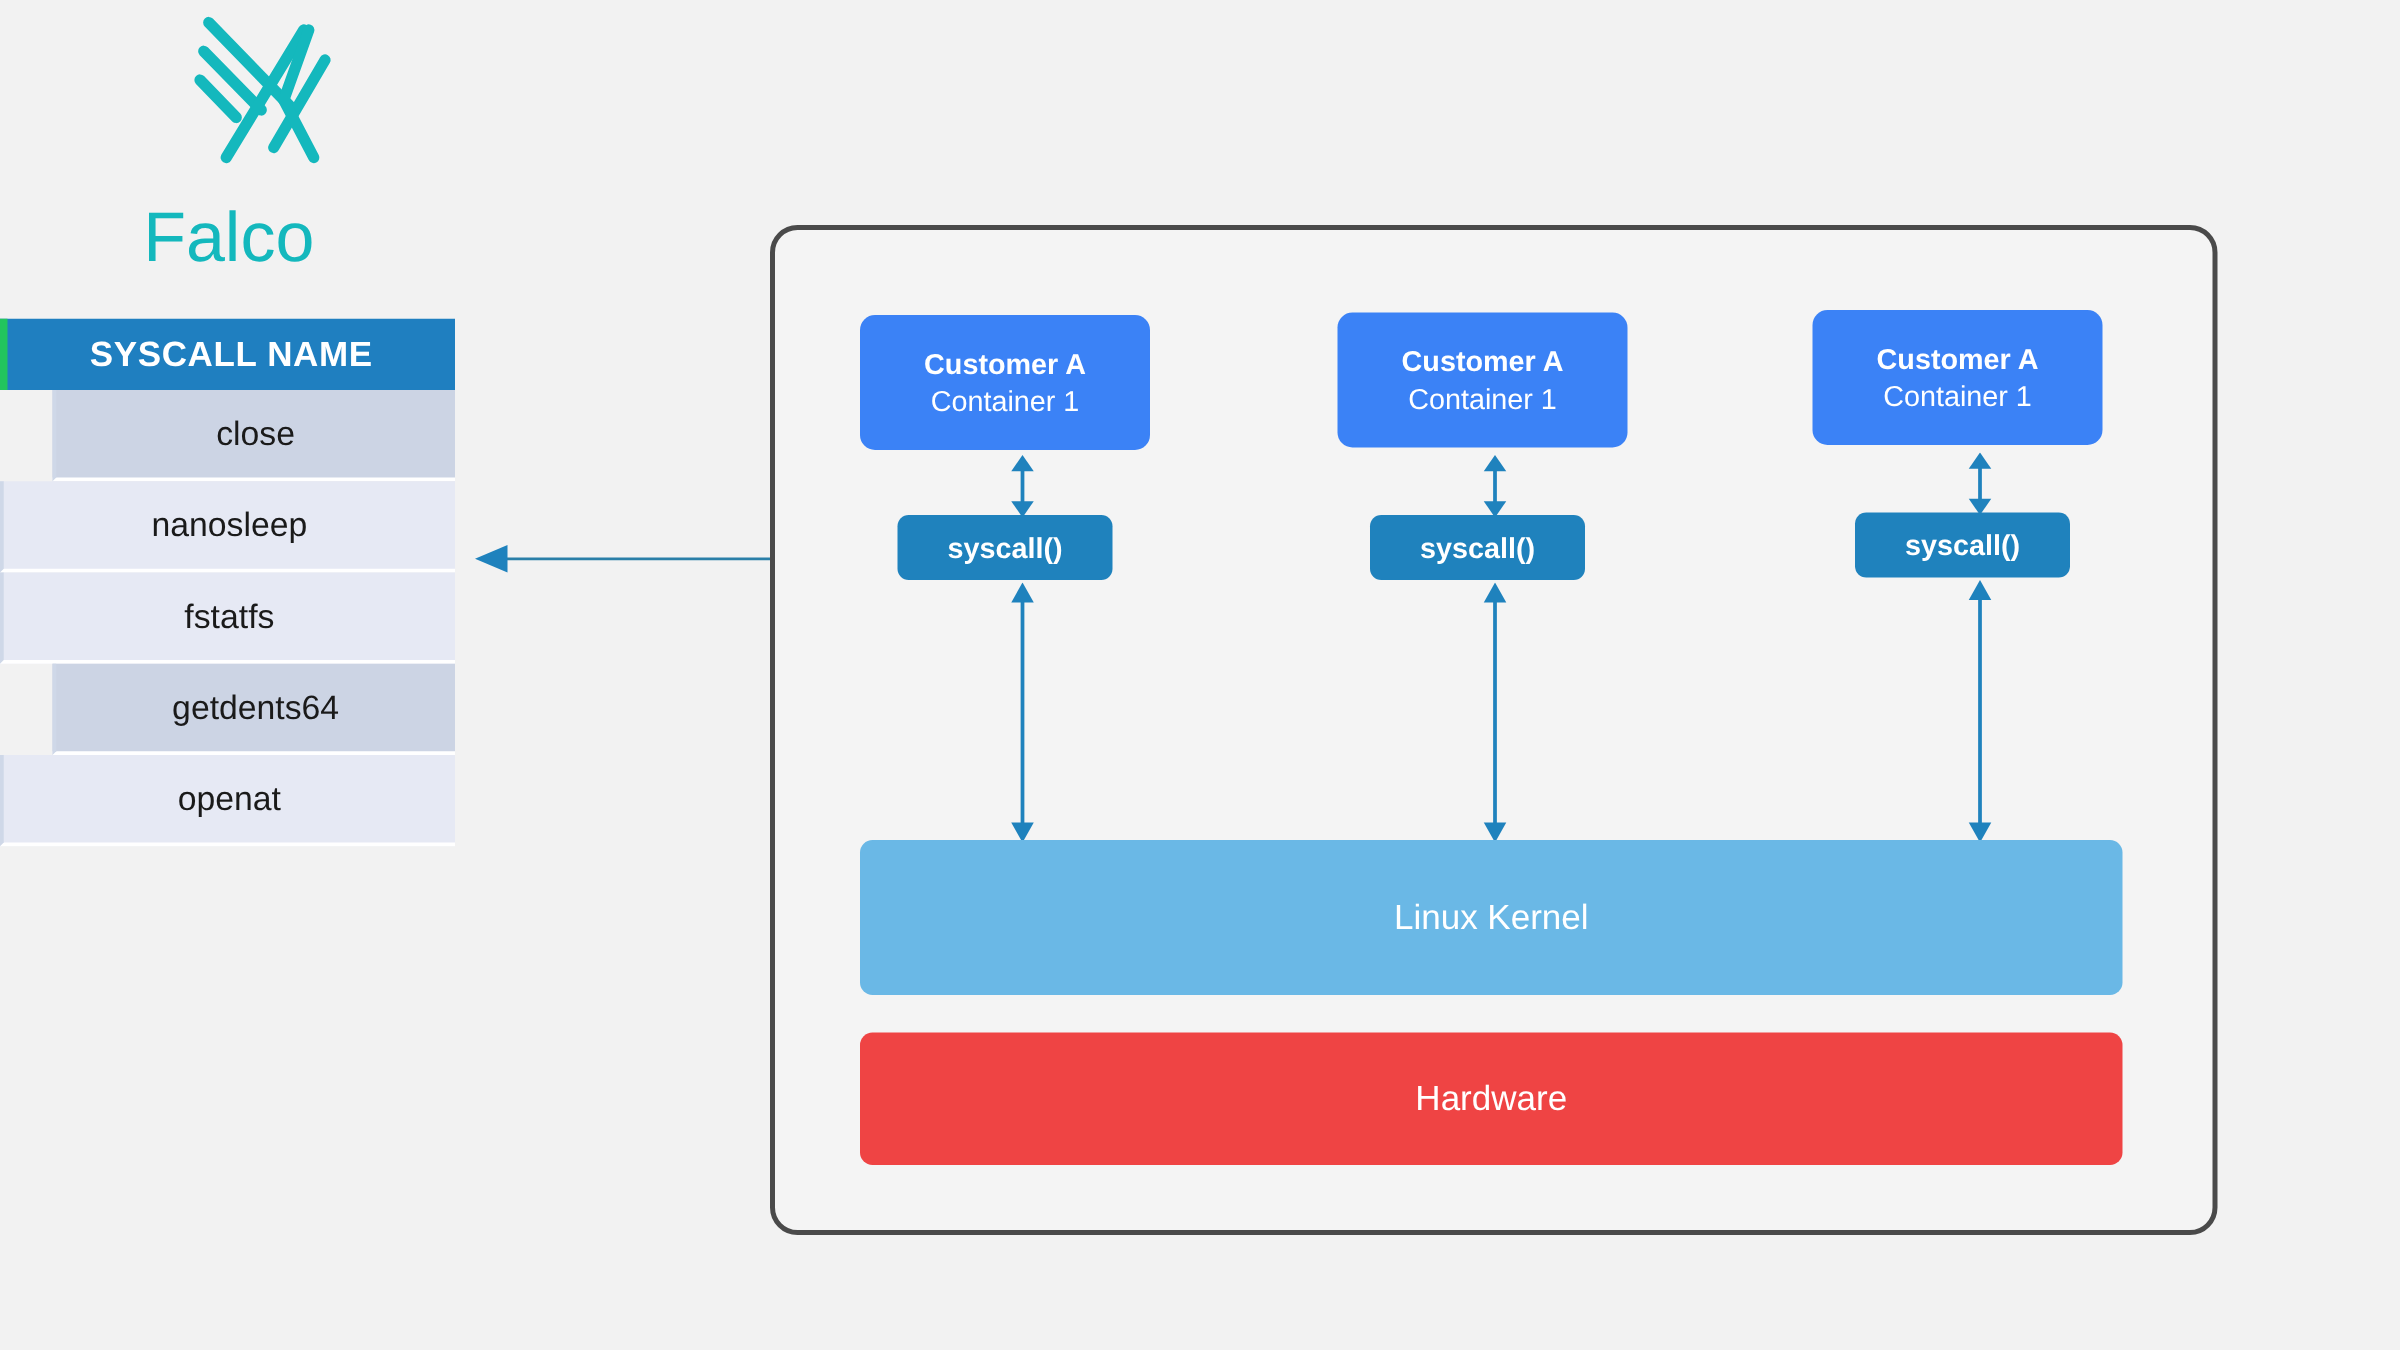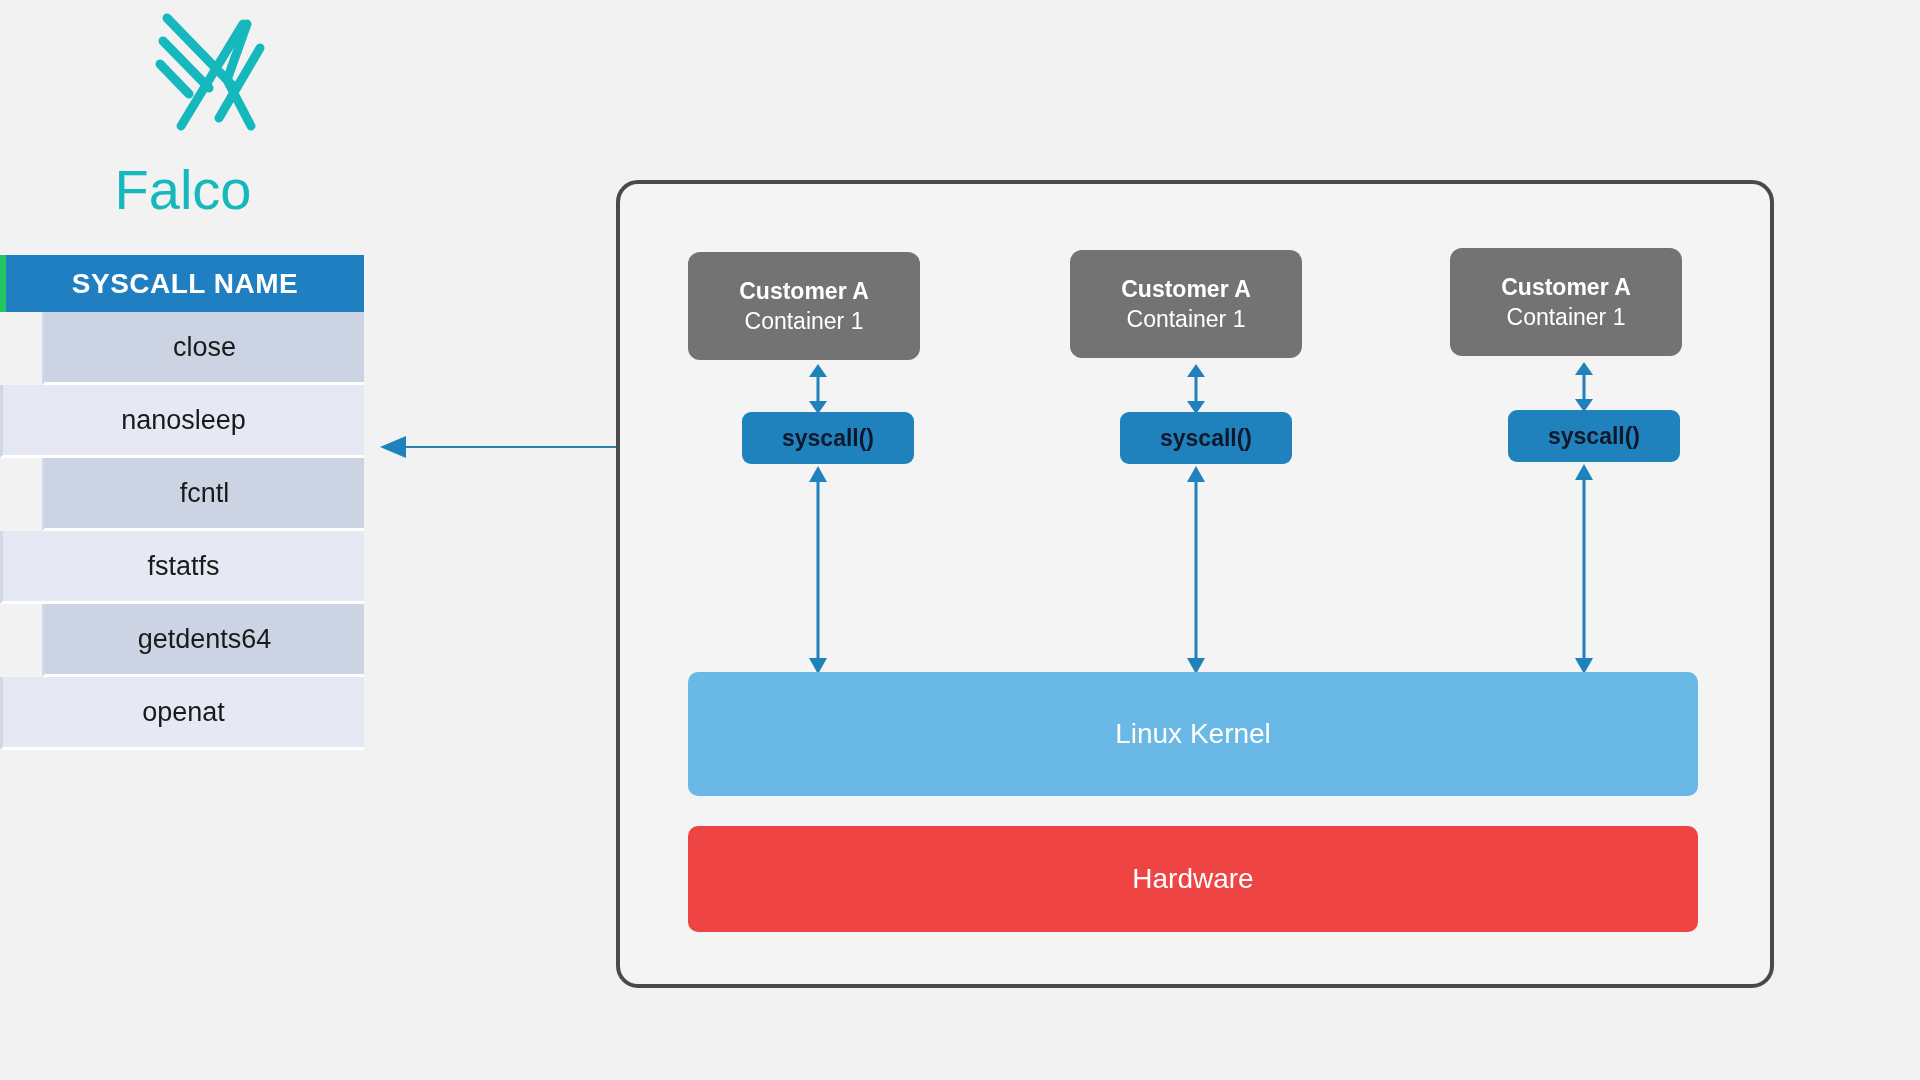--- a/index.html
+++ b/index.html
@@ -103,21 +103,21 @@
     border-radius: 22px;
     background: #f4f4f4;
     box-sizing: border-box;
   }
 
   
   .container-box {
     position: absolute;
     width: 232px;
     height: 108px;
-    background: #737373;
+    background: #3b82f6;
     border-radius: 12px;
     color: #ffffff;
     display: flex;
     flex-direction: column;
     align-items: center;
     justify-content: center;
     box-sizing: border-box;
   }
   .container-box .cust {
     font-size: 23px;
@@ -133,28 +133,27 @@
   #container-box-2 { left: 450px; top: 66px; }
   #container-box-3 { left: 830px; top: 64px; }
 
   
   .syscall-box {
     position: absolute;
     width: 172px;
     height: 52px;
     background: #1f82bd;
     border-radius: 9px;
-    color: #0f172a;
+    color: #ffffff;
     font-size: 23px;
     font-weight: bold;
     display: flex;
     align-items: center;
     justify-content: center;
     box-sizing: border-box;
-    margin-left: 24px;
   }
   #syscall-box-1 { left: 98px;  top: 228px; }
   #syscall-box-2 { left: 476px; top: 228px; }
   #syscall-box-3 { left: 864px; top: 226px; }
 
   
   .layer-bar {
     position: absolute;
     left: 68px;
     width: 1010px;
@@ -207,21 +206,20 @@
         <polyline points="92,16 72,72 96,118"></polyline>
       </g>
     </svg>
     <div id="falco-wordmark">Falco</div>
   </div>
 
   <div id="syscall-table">
     <div class="tbl-header">SYSCALL NAME</div>
     <div class="tbl-row odd">close</div>
     <div class="tbl-row even">nanosleep</div>
-    <div class="tbl-row odd">fcntl</div>
     <div class="tbl-row even">fstatfs</div>
     <div class="tbl-row odd">getdents64</div>
     <div class="tbl-row even">openat</div>
   </div>
 
   <svg id="pointer-arrow" viewBox="0 0 315 26">
     <line x1="20" y1="13" x2="315" y2="13" stroke="#2a7fa8" stroke-width="2.2"></line>
     <polygon points="0,13 26,2 26,24" fill="#1f82bd"></polygon>
   </svg>
 

